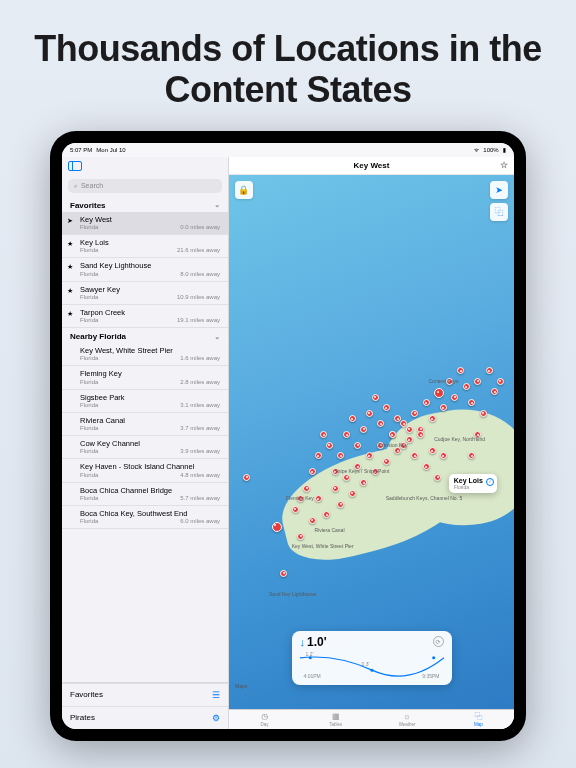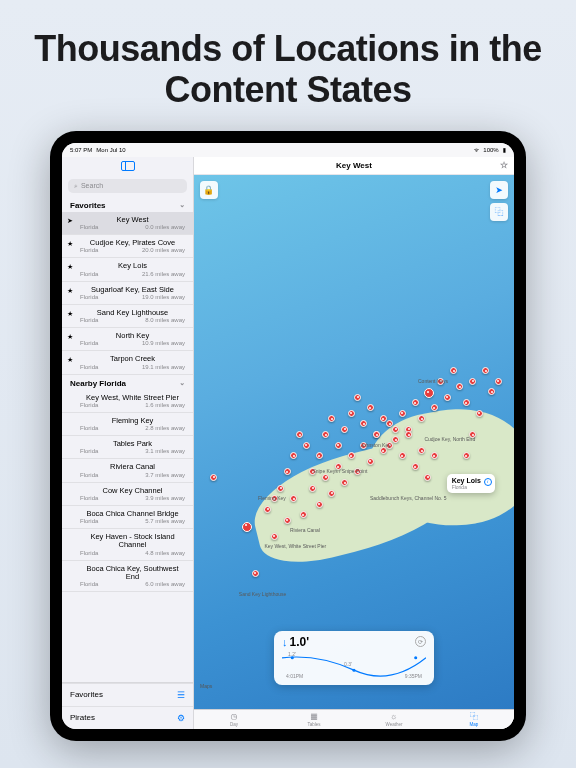--- a/index.html
+++ b/index.html
@@ -3,21 +3,21 @@
 <meta charset="utf-8">
 <style>
 * { margin: 0; padding: 0; box-sizing: border-box; font-family: -apple-system, BlinkMacSystemFont, "Segoe UI", Helvetica, Arial, sans-serif; }
 body { width: 576px; height: 768px; background: linear-gradient(180deg, #e6ecf4 0%, #dde5ef 100%); overflow: hidden; }
 .headline { text-align: center; padding: 28px 20px 20px; color: #1c1c1e; font-weight: 700; font-size: 36px; line-height: 1.15; letter-spacing: -0.5px; }
 .ipad-frame { width: 476px; height: 610px; margin: 0 auto; background: #000; border-radius: 26px; padding: 12px; box-shadow: 0 10px 40px rgba(0,0,0,.3); overflow: hidden; position: relative; }
 .ipad-screen { width: 100%; height: 100%; background: #f2f2f7; border-radius: 14px; overflow: hidden; display: flex; flex-direction: column; position: relative; }
 .statusbar { height: 14px; display: flex; align-items: center; justify-content: space-between; padding: 0 8px; font-size: 6px; color: #000; background: #f7f7f9; }
 .statusbar .left, .statusbar .right { display: flex; gap: 4px; align-items: center; }
 .content { flex: 1; display: flex; overflow: hidden; }
-.sidebar { width: 132px; background: #f2f2f7; border-right: 1px solid #d8d8dc; display: flex; flex-direction: column; font-size: 7px; overflow: hidden; text-align: center; }
+.sidebar { width: 167px; background: #f2f2f7; border-right: 1px solid #d8d8dc; display: flex; flex-direction: column; font-size: 7px; overflow: hidden; }
 .sidebar-top { padding: 4px 6px; }
 .sidebar-icon-btn { width: 14px; height: 10px; border: 1px solid #007aff; border-radius: 2px; display: inline-flex; position: relative; }
 .sidebar-icon-btn::before { content: ''; position: absolute; left: 3px; top: 0; bottom: 0; width: 1px; background: #007aff; }
 .search { margin: 3px 6px 4px; background: #e4e4e9; border-radius: 5px; padding: 3px 6px; color: #8a8a8e; display: flex; align-items: center; gap: 3px; }
 .section-head { padding: 4px 8px 2px; font-weight: 600; font-size: 8px; color: #000; display: flex; justify-content: space-between; align-items: center; }
 .chev { color: #8e8e93; font-size: 7px; }
 .list { overflow-y: hidden; }
 .row { padding: 4px 8px 4px 18px; border-bottom: 0.5px solid #e0e0e4; position: relative; }
 .row.sel { background: #dcdce2; }
 .row .icon { position: absolute; left: 5px; top: 5px; font-size: 7px; }
@@ -96,53 +96,37 @@
             <div class="row sel">
               <span class="icon">➤</span>
               <div class="title">Key West</div>
               <div class="sub">
                 <span>Florida</span>
                 <span>0.0 miles away</span>
               </div>
             </div>
             <div class="row">
               <span class="icon">★</span>
-              <div class="title">Cudjoe Key, Pirates Cove</div>
-              <div class="sub">
-                <span>Florida</span>
-                <span>20.0 miles away</span>
-              </div>
-            </div>
-            <div class="row">
-              <span class="icon">★</span>
               <div class="title">Key Lois</div>
               <div class="sub">
                 <span>Florida</span>
                 <span>21.6 miles away</span>
-              </div>
-            </div>
-            <div class="row">
-              <span class="icon">★</span>
-              <div class="title">Sugarloaf Key, East Side</div>
-              <div class="sub">
-                <span>Florida</span>
-                <span>19.0 miles away</span>
               </div>
             </div>
             <div class="row">
               <span class="icon">★</span>
               <div class="title">Sand Key Lighthouse</div>
               <div class="sub">
                 <span>Florida</span>
                 <span>8.0 miles away</span>
               </div>
             </div>
             <div class="row">
               <span class="icon">★</span>
-              <div class="title">North Key</div>
+              <div class="title">Sawyer Key</div>
               <div class="sub">
                 <span>Florida</span>
                 <span>10.9 miles away</span>
               </div>
             </div>
             <div class="row">
               <span class="icon">★</span>
               <div class="title">Tarpon Creek</div>
               <div class="sub">
                 <span>Florida</span>
@@ -164,52 +148,52 @@
               </div>
             </div>
             <div class="row">
               <div class="title">Fleming Key</div>
               <div class="sub">
                 <span>Florida</span>
                 <span>2.8 miles away</span>
               </div>
             </div>
             <div class="row">
-              <div class="title">Tables Park</div>
+              <div class="title">Sigsbee Park</div>
               <div class="sub">
                 <span>Florida</span>
                 <span>3.1 miles away</span>
               </div>
             </div>
             <div class="row">
               <div class="title">Riviera Canal</div>
               <div class="sub">
                 <span>Florida</span>
                 <span>3.7 miles away</span>
               </div>
             </div>
             <div class="row">
               <div class="title">Cow Key Channel</div>
               <div class="sub">
                 <span>Florida</span>
                 <span>3.9 miles away</span>
               </div>
             </div>
             <div class="row">
+              <div class="title">Key Haven - Stock Island Channel</div>
+              <div class="sub">
+                <span>Florida</span>
+                <span>4.8 miles away</span>
+              </div>
+            </div>
+            <div class="row">
               <div class="title">Boca Chica Channel Bridge</div>
               <div class="sub">
                 <span>Florida</span>
                 <span>5.7 miles away</span>
-              </div>
-            </div>
-            <div class="row">
-              <div class="title">Key Haven - Stock Island Channel</div>
-              <div class="sub">
-                <span>Florida</span>
-                <span>4.8 miles away</span>
               </div>
             </div>
             <div class="row">
               <div class="title">Boca Chica Key, Southwest End</div>
               <div class="sub">
                 <span>Florida</span>
                 <span>6.0 miles away</span>
               </div>
             </div>
           </div>

